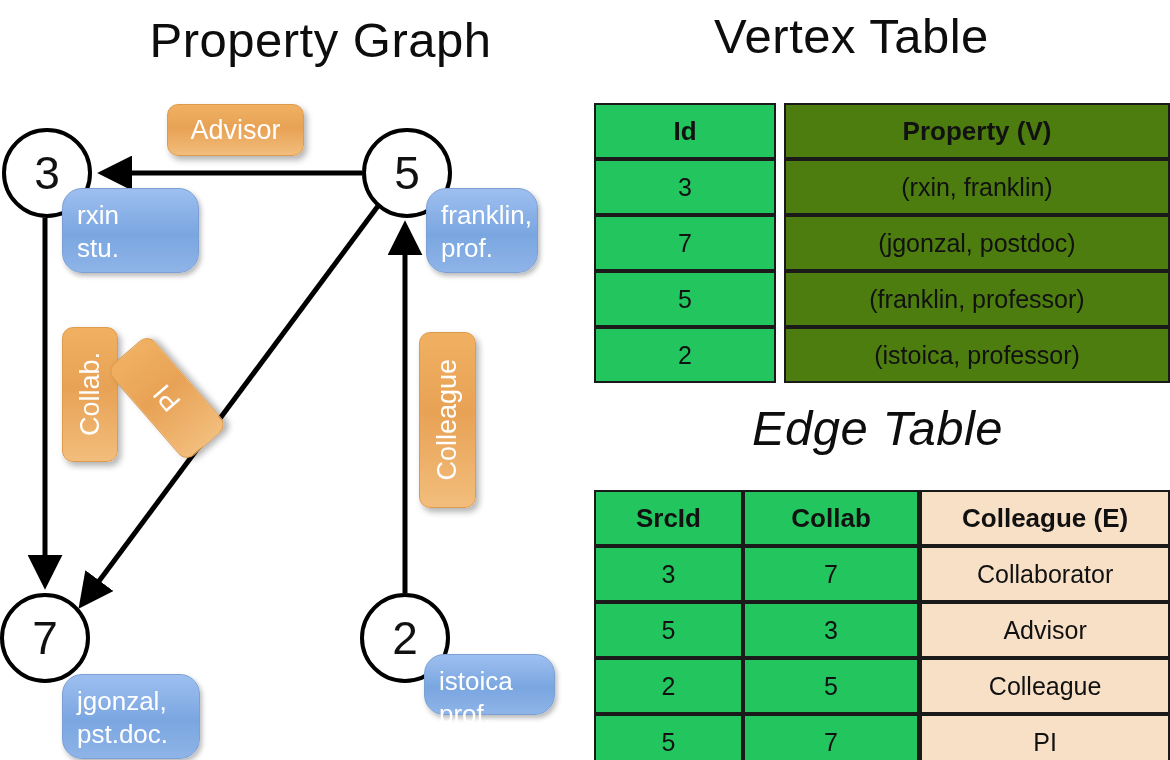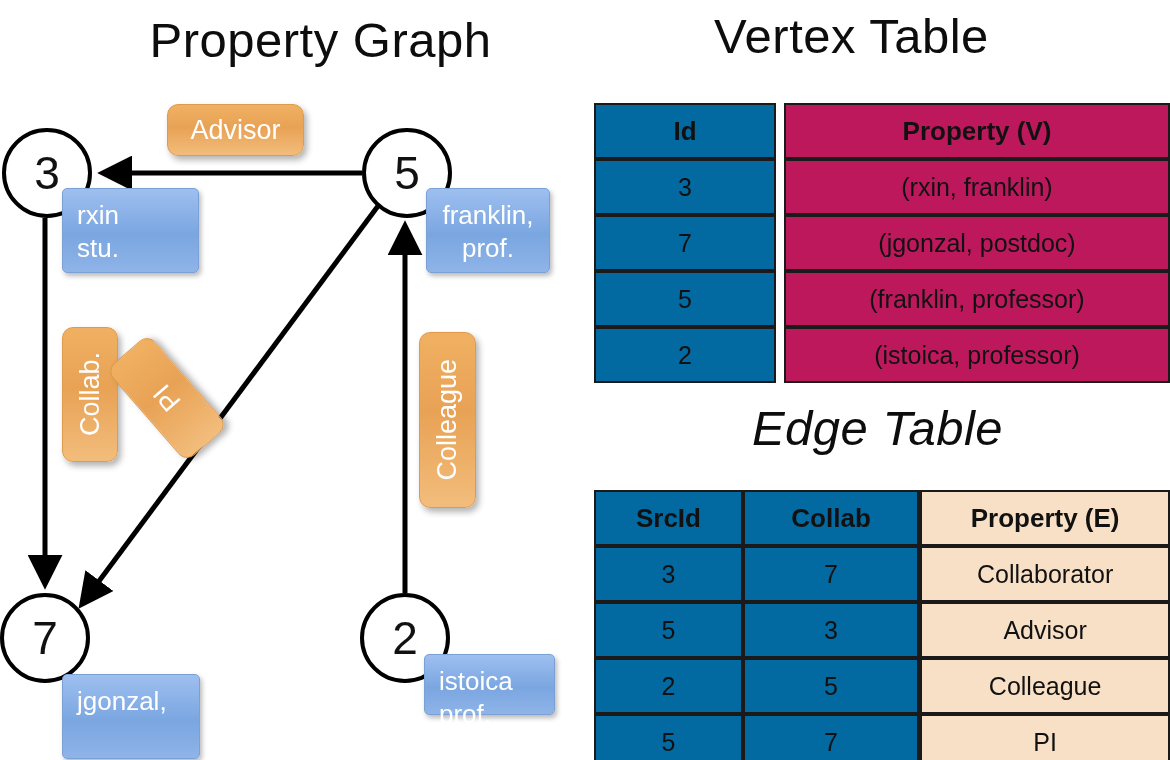--- a/index.html
+++ b/index.html
@@ -39,21 +39,21 @@
     border:4px solid #000000;
     box-sizing:border-box;
     display:flex;align-items:center;justify-content:center;
     font-size:46px;
     font-weight:300;
     color:#111;
     z-index:4;
   }
   .vlabel{
     position:absolute;
-    border-radius:5px;
+    border-radius:20px;
     background:linear-gradient(180deg,#9ebff0 0%,#7aa6e0 55%,#8fb4e8 100%);
     border:1px solid #7aa0d4;
     box-shadow:2px 3px 5px rgba(0,0,0,0.28);
     color:#ffffff;
     font-size:26px;
     line-height:33px;
     padding:10px 14px;
     box-sizing:border-box;
     z-index:6;
     font-weight:300;
@@ -81,28 +81,28 @@
   
   .tbl{position:absolute;border-collapse:separate;border-spacing:0;}
   .tbl td,.tbl th{
     border:2px solid #1a1a1a;
     text-align:center;
     font-weight:300;
     color:#111;
     font-size:25px;
     padding:0;
     height:52px;
-    background:#0369a1;
+    background:#22c55e;
   }
   .tbl th{font-weight:700;font-size:26px;}
   .sep{border:none !important;width:8px;background:#ffffff !important;}
 
   #vertex-table{left:594px;top:103px;}
   #vertex-table .c-id{width:181px;}
-  #vertex-table .c-prop{width:387px;background:#be185d;}
+  #vertex-table .c-prop{width:387px;background:#4d7c0f;}
 
   #edge-table{left:594px;top:490px;}
   #edge-table .c-src{width:148px;margin-top:44px;}
   #edge-table .c-dst{width:176px;}
   #edge-table .c-eprop{width:250px;background:#f8e0c6;border-left-width:3px;}
 </style>
 </head>
 <body>
 
 <div class="stage">
@@ -132,27 +132,28 @@
     <div class="node" style="left:2px;top:128px;">3</div>
     <div class="node" style="left:362px;top:128px;">5</div>
     <div class="node" style="left:0px;top:593px;">7</div>
     <div class="node" style="left:360px;top:593px;">2</div>
 
     <div class="vlabel" style="left:62px;top:188px;width:137px;height:85px;">
       <div>rxin</div>
       <div>stu.</div>
     </div>
 
-    <div class="vlabel" style="left:426px;top:188px;width:124px;height:85px;text-align:center;">
+    <div class="vlabel" style="left:426px;top:188px;width:112px;height:85px;">
       <div>franklin,</div>
       <div>prof.</div>
     </div>
 
     <div class="vlabel" style="left:62px;top:654px;width:138px;height:85px;margin-top:20px;">
       <div>jgonzal,</div>
+      <div>pst.doc.</div>
     </div>
 
     <div class="vlabel" style="left:424px;top:654px;width:131px;height:61px;">
       <div>istoica</div>
       <div>prof.</div>
     </div>
 
     <div class="elabel" style="left:167px;top:104px;width:137px;height:52px;">
       <span>Advisor</span>
     </div>
@@ -199,21 +200,21 @@
         <td class="c-prop">(istoica, professor)</td>
       </tr>
     </tbody>
   </table>
 
   <table class="tbl" id="edge-table">
     <tbody>
       <tr>
         <th class="c-src">SrcId</th>
         <th class="c-dst">Collab</th>
-        <th class="c-eprop">Property (E)</th>
+        <th class="c-eprop">Colleague (E)</th>
       </tr>
       <tr>
         <td class="c-src">3</td>
         <td class="c-dst">7</td>
         <td class="c-eprop">Collaborator</td>
       </tr>
       <tr>
         <td class="c-src">5</td>
         <td class="c-dst">3</td>
         <td class="c-eprop">Advisor</td>

